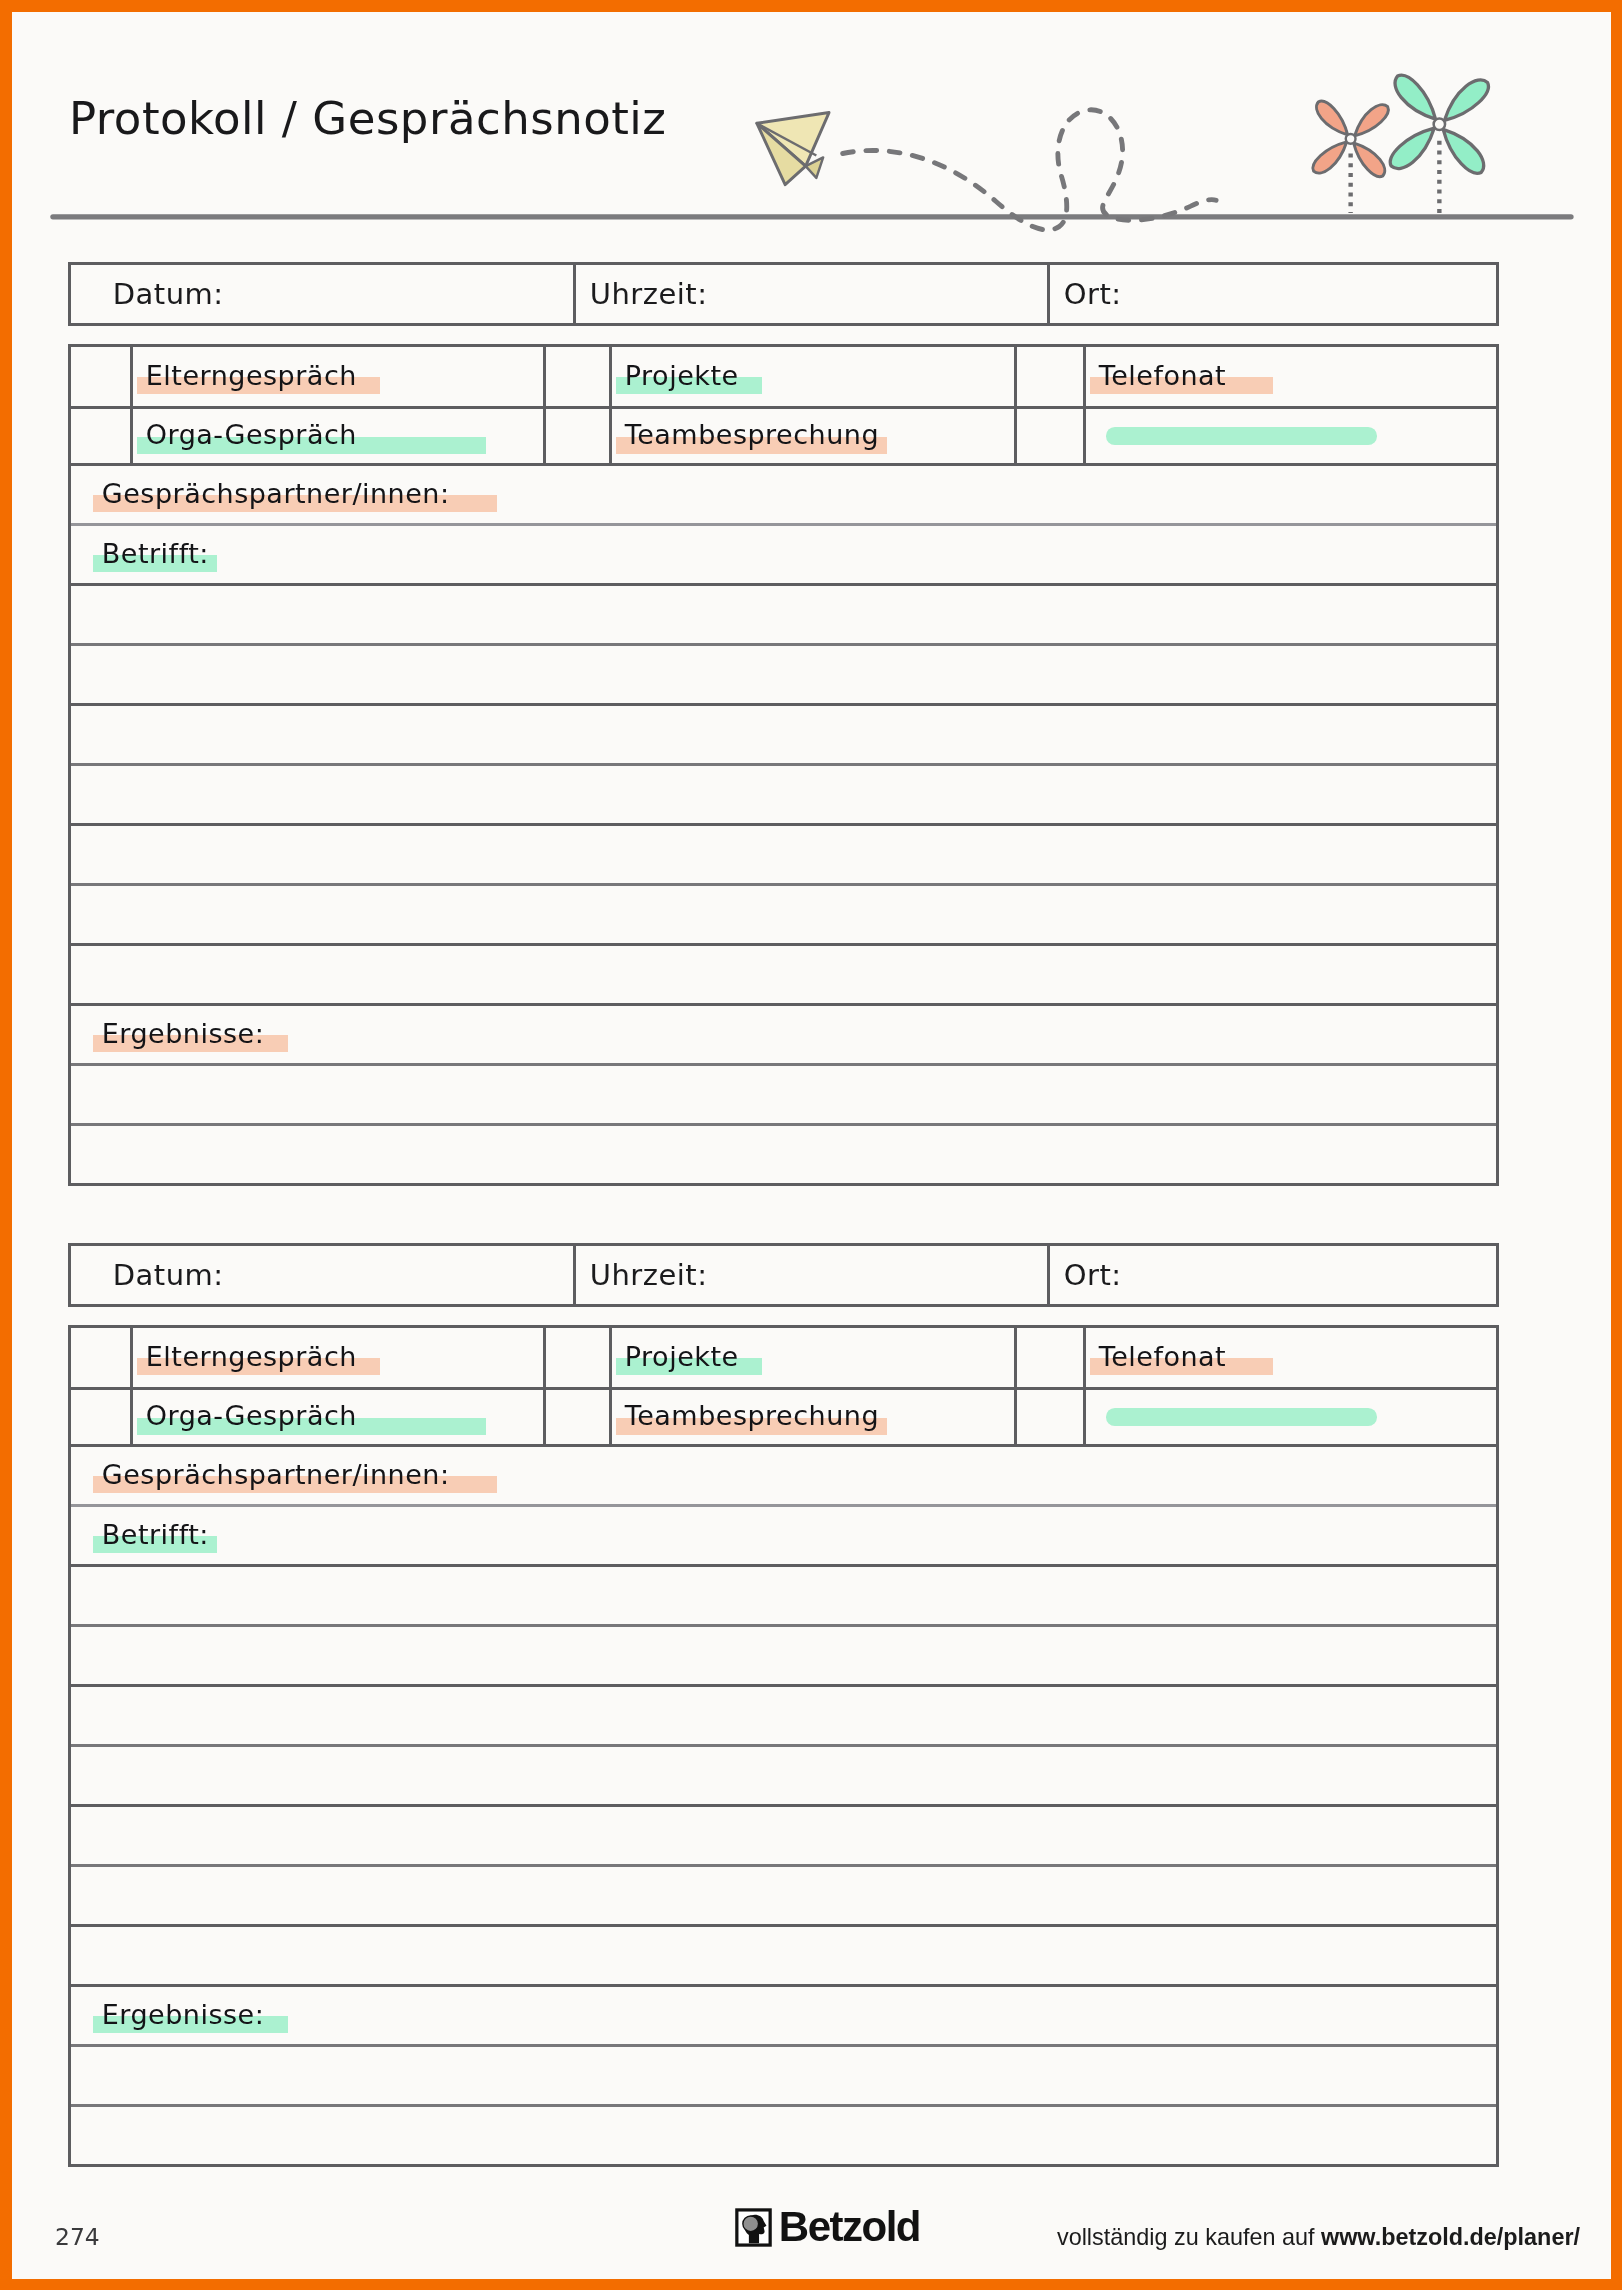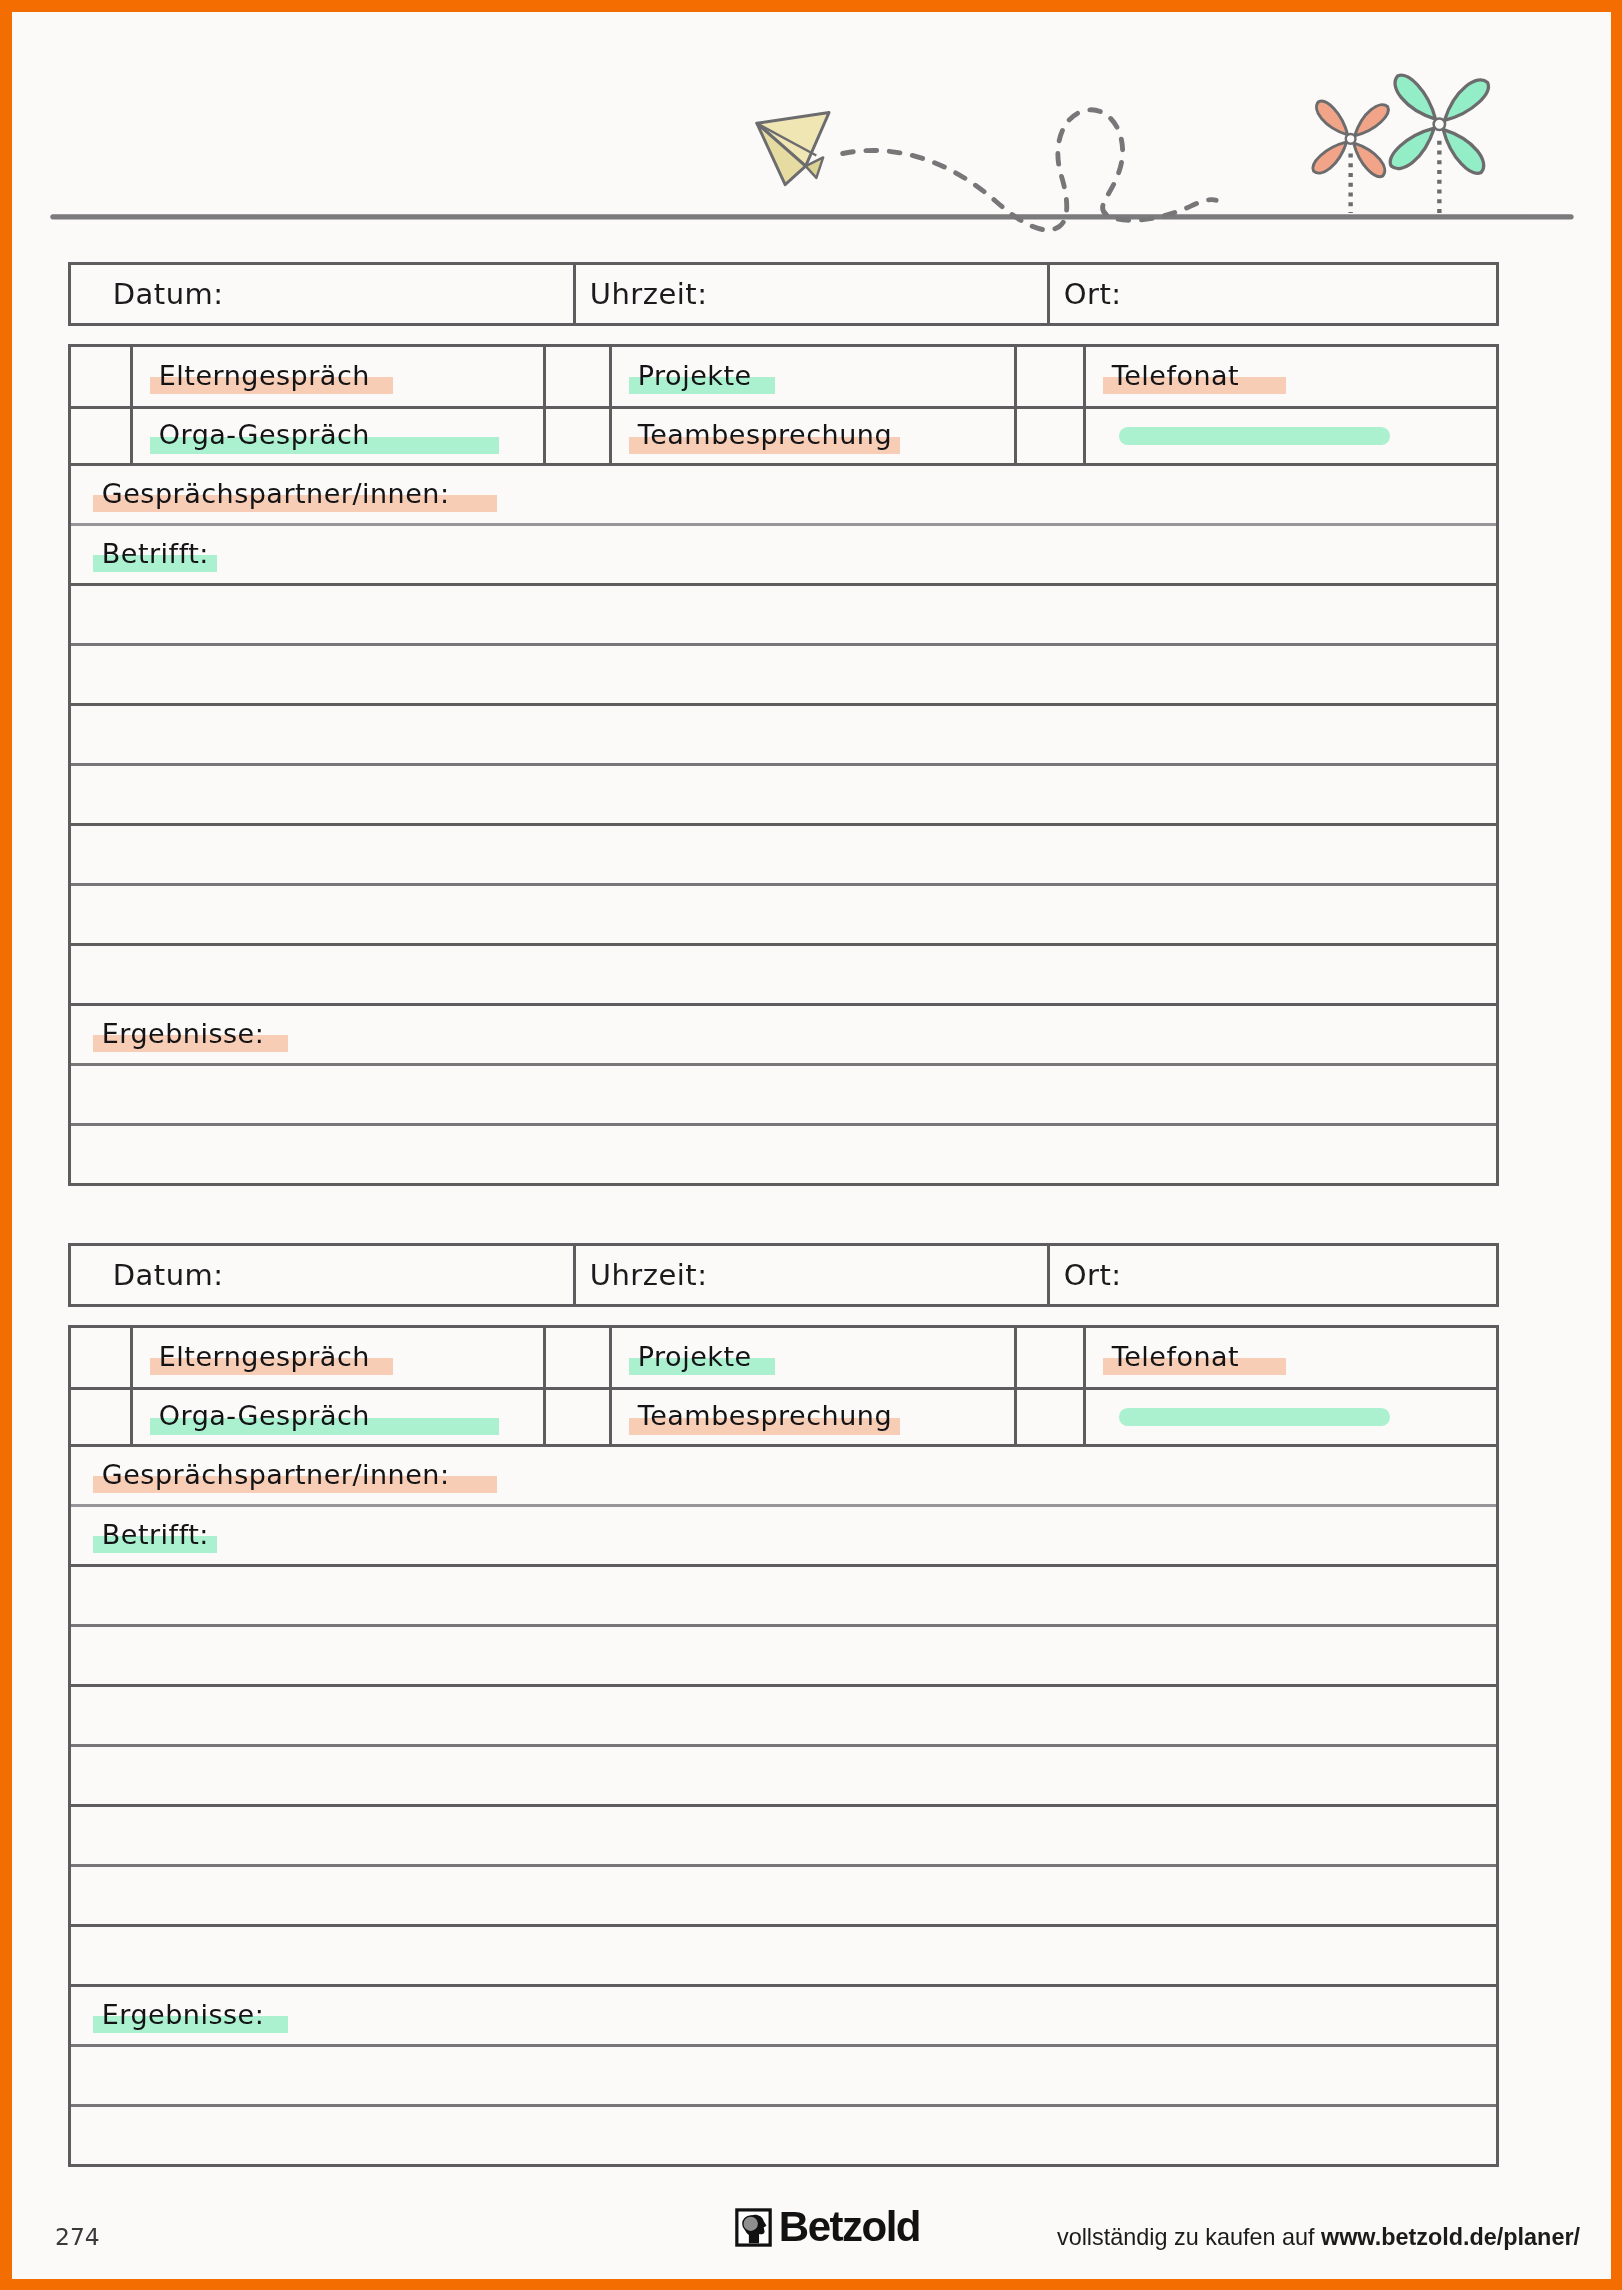--- a/index.html
+++ b/index.html
@@ -47,21 +47,21 @@
   .lbl{font-size:29px;color:#1B1B1D;letter-spacing:0.5px;}
   .body-table{
     position:absolute;left:0;right:0;top:82px;
     box-sizing:border-box;border:3.9px solid var(--ln);
   }
   .cb-grid{display:grid;grid-template-columns:59px 413px 66px 405px 69px 1fr;}
   .cbc{box-sizing:border-box;display:flex;align-items:center;border-left:3.9px solid var(--ln);}
   .cbc.c1{border-left:none;}
   .r1{height:62px;border-bottom:3.9px solid var(--ln);}
   .r2{height:54px;}
-  .optcell{padding-left:17px;}
+  .optcell{padding-left:4px;}
   .line-row{
     height:60px;box-sizing:border-box;border-top:3.9px solid var(--ln);
     display:flex;align-items:center;padding-left:22px;
   }
   .lt-soft{border-top-color:var(--ln-soft);}
   .lt-mid{border-top-color:var(--ln-mid);}
   
   .hl{
     display:inline-block;font-size:27px;color:#141417;line-height:1.25;
     padding:2px 23.4px 3.9px 8.8px;letter-spacing:0.5px;white-space:nowrap;
@@ -122,20 +122,21 @@
       <g fill="#93EEC7" stroke="#6C6C6F" stroke-width="2.6" stroke-linejoin="round">
         <path d="M4 -3 C12 -28 30 -40 38 -33 C42 -25 27 -9 4 -3 Z"></path>
         <path d="M4 -3 C12 -28 30 -40 38 -33 C42 -25 27 -9 4 -3 Z" transform="rotate(90)"></path>
         <path d="M4 -3 C12 -28 30 -40 38 -33 C42 -25 27 -9 4 -3 Z" transform="rotate(180)"></path>
         <path d="M4 -3 C12 -28 30 -40 38 -33 C42 -25 27 -9 4 -3 Z" transform="rotate(270)"></path>
       </g>
       <circle r="4.5" fill="#FBFAF8" stroke="#6C6C6F" stroke-width="2"></circle>
     </g>
   </svg>
 
+  <div class="title">Protokoll / Gesprächsnotiz</div>
 
   <section class="sec sec1">
     <div class="head-row">
       <div class="head-cell">
         <span class="lbl">Datum:</span>
       </div>
       <div class="head-cell">
         <span class="lbl">Uhrzeit:</span>
       </div>
       <div class="head-cell last">

